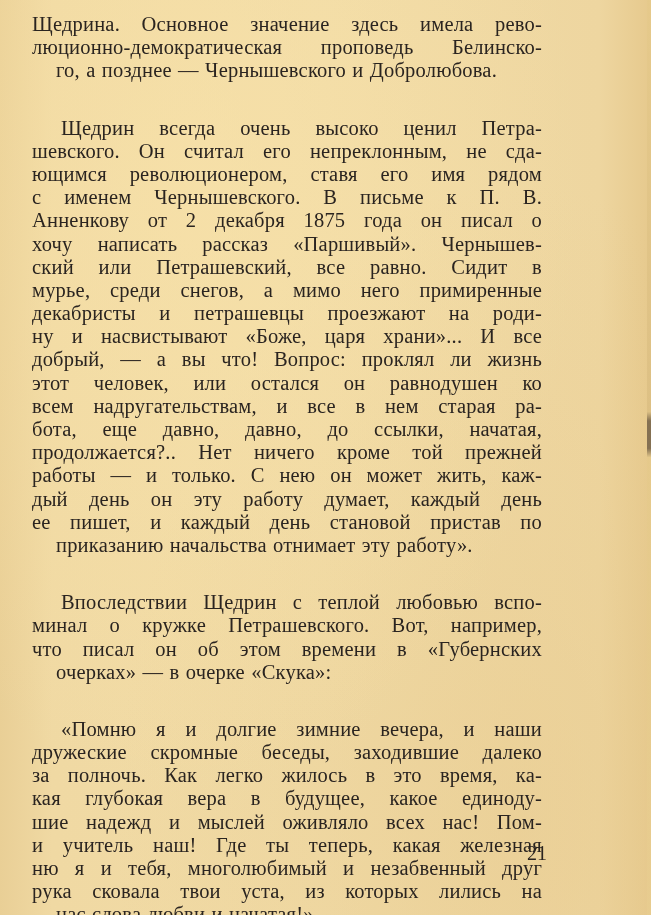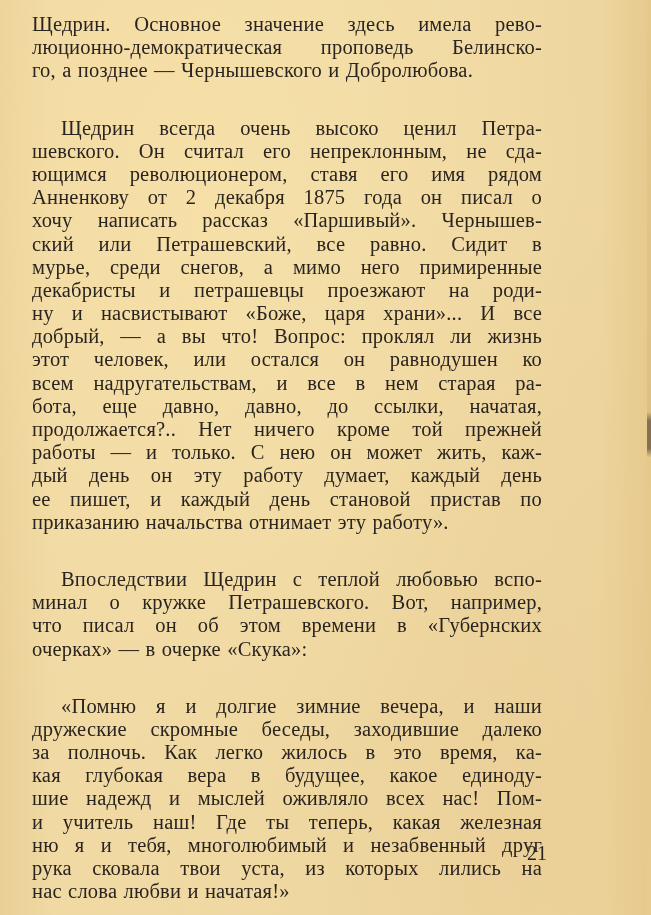--- a/index.html
+++ b/index.html
@@ -48,48 +48,50 @@
       text-align: justify;
       text-align-last: justify;
       height: 23.2px;
     }
     .line.indent {
       padding-left: 29px;
       margin-top: 34px;
     }
     .line.last {
       text-align-last: left;
+      margin-left: 24px;
     }
     .page-number {
       position: absolute;
       left: 527px;
       top: 842px;
       font-size: 20px;
       font-family: "Liberation Serif", "DejaVu Serif", serif;
       color: #2a2420;
     }
   </style>
 </head>
 <body>
 
 <div class="page">
   <div class="right-edge"></div>
 
   <div class="text-block">
 
     <div>
-      <span class="line">Щедрин. Основное значение здесь имела рево-</span>
+      <span class="line">Щедрина. Основное значение здесь имела рево-</span>
       <span class="line">люционно-демократическая проповедь Белинско-</span>
       <span class="line last">го, а позднее — Чернышевского и Добролюбова.</span>
     </div>
 
     <div>
       <span class="line indent">Щедрин всегда очень высоко ценил Петра-</span>
       <span class="line">шевского. Он считал его непреклонным, не сда-</span>
       <span class="line">ющимся революционером, ставя его имя рядом</span>
+      <span class="line">с именем Чернышевского. В письме к П. В.</span>
       <span class="line">Анненкову от 2 декабря 1875 года он писал о</span>
       <span class="line">хочу написать рассказ «Паршивый». Чернышев-</span>
       <span class="line">ский или Петрашевский, все равно. Сидит в</span>
       <span class="line">мурье, среди снегов, а мимо него примиренные</span>
       <span class="line">декабристы и петрашевцы проезжают на роди-</span>
       <span class="line">ну и насвистывают «Боже, царя храни»... И все</span>
       <span class="line">добрый, — а вы что! Вопрос: проклял ли жизнь</span>
       <span class="line">этот человек, или остался он равнодушен ко</span>
       <span class="line">всем надругательствам, и все в нем старая ра-</span>
       <span class="line">бота, еще давно, давно, до ссылки, начатая,</span>

